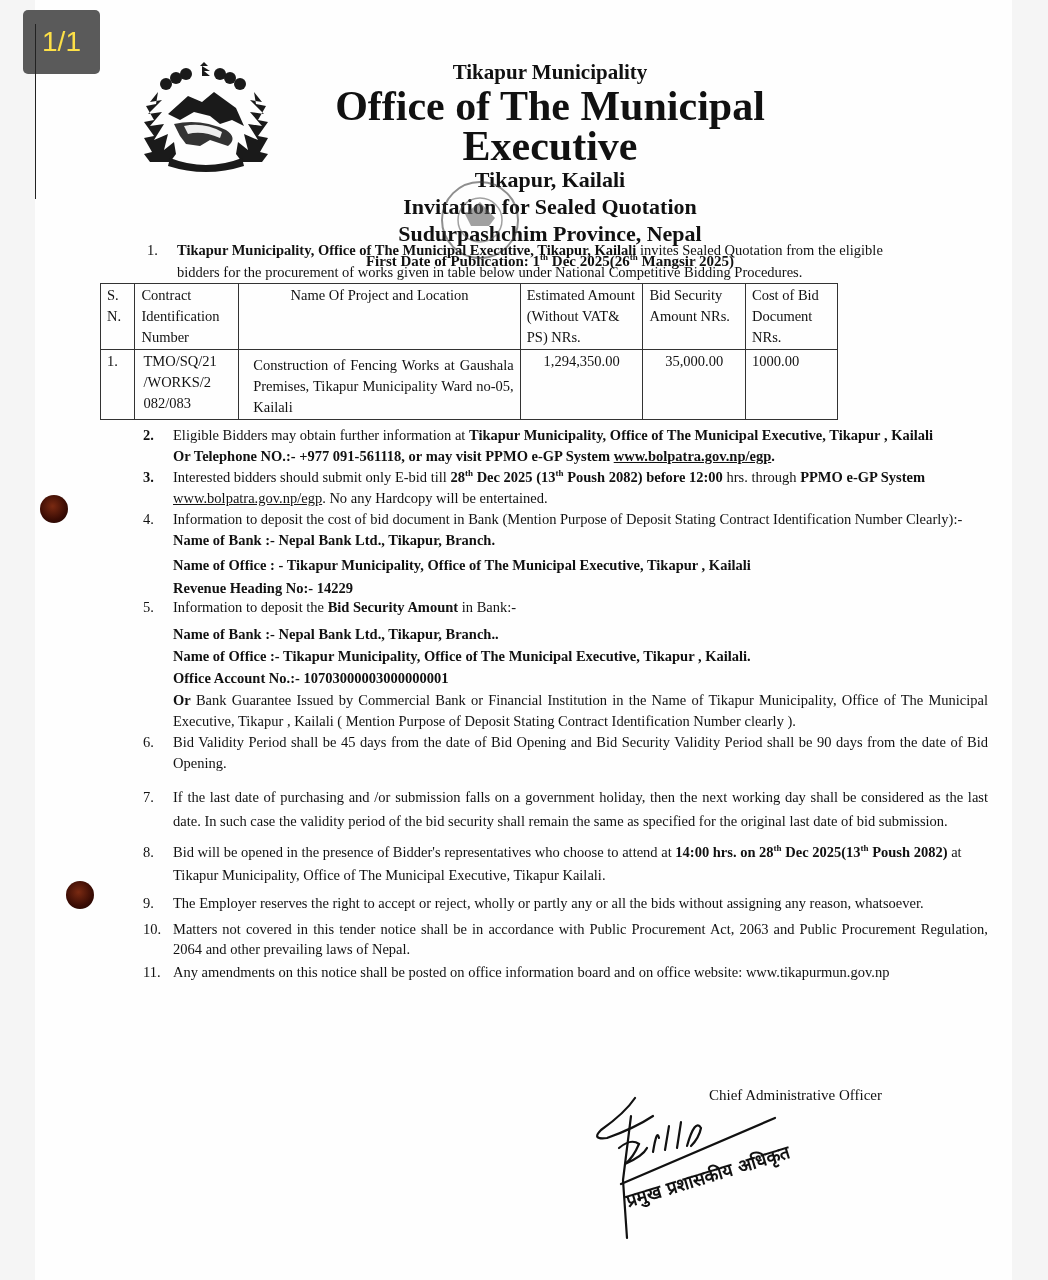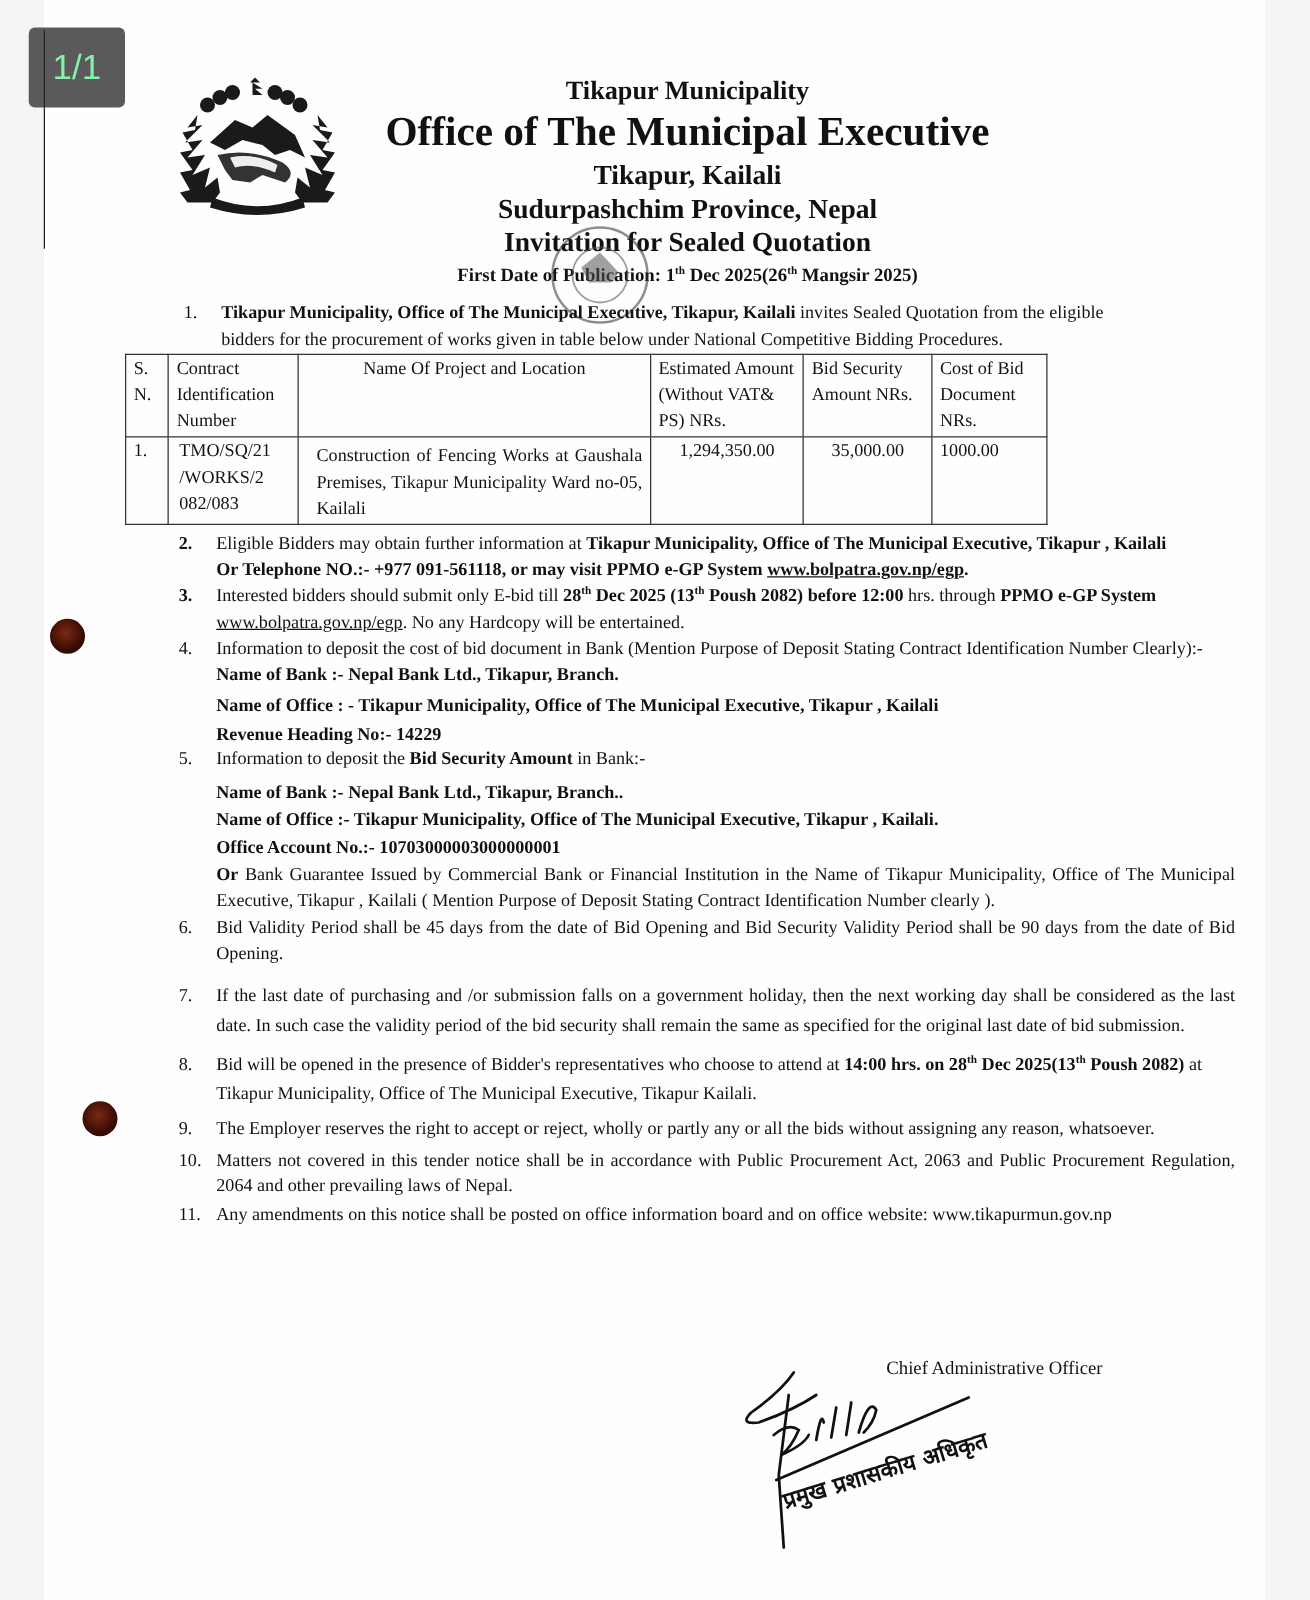--- a/index.html
+++ b/index.html
@@ -4,35 +4,35 @@
   <style>
     * { box-sizing: border-box; margin: 0; padding: 0; }
     html, body { width: 1048px; height: 1280px; overflow: hidden; background: #f5f5f5; }
     body { position: relative; font-family: "Liberation Serif", serif; color: #111; }
 
     .page {
       position: absolute; left: 35px; top: 0; width: 977px; height: 1280px;
       background: #fefefe;
     }
     .page-counter {
-      position: absolute; left: 23px; top: 22px; width: 77px; height: 64px;
-      background: #5a5a5a; border-radius: 5px; color: #86efac;
+      position: absolute; left: 23px; top: 10px; width: 77px; height: 64px;
+      background: #5a5a5a; border-radius: 5px; color: #fde047;
       font-family: "Liberation Sans", sans-serif; font-size: 28px;
       display: flex; align-items: center; justify-content: center; z-index: 5;
     }
     .page-counter-line { position: absolute; left: 35px; top: 24px; width: 1px; height: 175px; background: #222; z-index: 6; }
 
     .punch-hole { position: absolute; width: 28px; height: 28px; border-radius: 50%;
       background: radial-gradient(circle at 45% 40%, #7a2a12 0%, #3a0c04 60%, #1a0502 100%); z-index: 4; }
 
     .emblem { position: absolute; left: 140px; top: 62px; width: 132px; height: 114px; }
 
     .header { position: absolute; left: 250px; top: 58px; width: 600px; text-align: center; font-weight: bold; }
     .h-muni { font-size: 21px; line-height: 28px; }
-    .h-office { font-size: 33px; line-height: 40px; }
+    .h-office { font-size: 42px; line-height: 40px; }
     .h-line { font-size: 22px; line-height: 27px; }
     .h-pub { font-size: 15px; line-height: 24px; margin-top: 2px; }
 
     .stamp { position: absolute; left: 405px; top: 180px; width: 150px; height: 100px; opacity: .55; }
 
     .intro { position: absolute; left: 147px; top: 239px; width: 830px; font-size: 14.5px; line-height: 22px; }
     .intro .num { display: inline-block; width: 30px; }
     .intro .cont { padding-left: 30px; display:block; }
 
     table.bid { position: absolute; left: 100px; top: 283px; width: 738px; border-collapse: collapse; font-size: 14.5px; line-height: 21px; }
@@ -87,22 +87,22 @@
     <path d="M34 62 Q60 56 86 68 Q98 76 88 84 L70 78 L60 84 L46 82 L40 74 Z" fill="#333"></path>
     <path d="M30 96 Q66 110 102 96 L104 104 Q66 116 28 104 Z"></path>
   </g>
   <path d="M44 64 Q64 60 82 70 L80 76 Q62 68 48 72 Z" fill="#eee"></path>
 </svg>
 
 <div class="header">
   <div class="h-muni">Tikapur Municipality</div>
   <div class="h-office">Office of The Municipal Executive</div>
   <div class="h-line">Tikapur, Kailali</div>
+  <div class="h-line">Invitation for Sealed Quotation</div>
   <div class="h-line">Sudurpashchim Province, Nepal</div>
-  <div class="h-line">Invitation for Sealed Quotation</div>
   <div class="h-pub"><span>First Date of Publication: </span><span>1</span><sup>th</sup><span> Dec 2025(26</span><sup>th</sup><span> Mangsir 2025)</span></div>
 </div>
 
 <svg class="stamp" viewBox="0 0 150 100">
   <circle cx="75" cy="40" r="38" fill="none" stroke="#333" stroke-width="2"></circle>
   <circle cx="75" cy="40" r="22" fill="none" stroke="#555" stroke-width="1.5"></circle>
   <path d="M60 34 L75 22 L90 38 L84 46 L66 46 Z" fill="#555"></path>
 </svg>
 
 <div class="intro">

